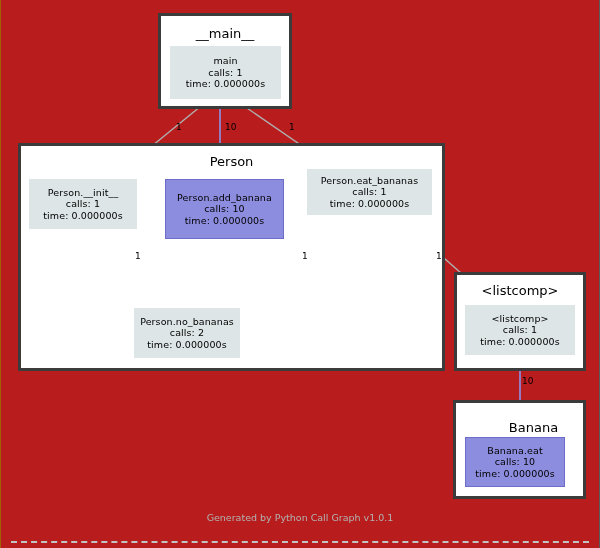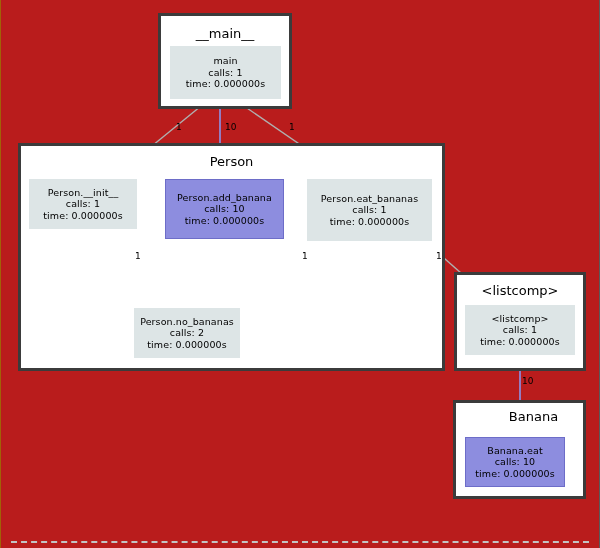--- a/index.html
+++ b/index.html
@@ -166,21 +166,21 @@
     <span class="n-calls">calls: 1</span>
     <span class="n-time">time: 0.000000s</span>
   </div>
 
   <div class="node hot" style="left:164px; top:179px; width:119px; height:60px;">
     <span class="n-name">Person.add_banana</span>
     <span class="n-calls">calls: 10</span>
     <span class="n-time">time: 0.000000s</span>
   </div>
 
-  <div class="node cold" style="left:306px; top:179px; width:125px; height:62px;">
+  <div class="node cold" style="left:306px; top:169px; width:125px; height:46px;">
     <span class="n-name">Person.eat_bananas</span>
     <span class="n-calls">calls: 1</span>
     <span class="n-time">time: 0.000000s</span>
   </div>
 
   <div class="node cold" style="left:133px; top:308px; width:106px; height:50px;">
     <span class="n-name">Person.no_bananas</span>
     <span class="n-calls">calls: 2</span>
     <span class="n-time">time: 0.000000s</span>
   </div>
@@ -188,34 +188,35 @@
   <div class="cluster" style="left:453px; top:272px; width:132px; height:99px;">
     <div class="cluster-title" style="top:9px;">&lt;listcomp&gt;</div>
   </div>
   <div class="node cold" style="left:464px; top:305px; width:110px; height:50px;">
     <span class="n-name">&lt;listcomp&gt;</span>
     <span class="n-calls">calls: 1</span>
     <span class="n-time">time: 0.000000s</span>
   </div>
 
   <div class="cluster" style="left:452px; top:400px; width:133px; height:99px;">
-    <div class="cluster-title" style="top:7px;margin-left:28px;">Banana</div>
+    <div class="cluster-title" style="top:18px;margin-left:28px;">Banana</div>
   </div>
   <div class="node hot" style="left:464px; top:437px; width:100px; height:50px;">
     <span class="n-name">Banana.eat</span>
     <span class="n-calls">calls: 10</span>
     <span class="n-time">time: 0.000000s</span>
   </div>
 
   <div class="edge-label" style="left:175px; top:123px;">1</div>
   <div class="edge-label" style="left:224px; top:123px;">10</div>
   <div class="edge-label" style="left:288px; top:123px;">1</div>
   <div class="edge-label" style="left:134px; top:252px;">1</div>
   <div class="edge-label" style="left:301px; top:252px;">1</div>
   <div class="edge-label" style="left:435px; top:252px;">1</div>
   <div class="edge-label" style="left:521px; top:377px;">10</div>
 
   <div class="footer" style="top:511px;">
+    <div>Generated by Python Call Graph v1.0.1</div>
   </div>
 
   <div class="bottom-rule"></div>
 
 </div>
 
 </body></html>

